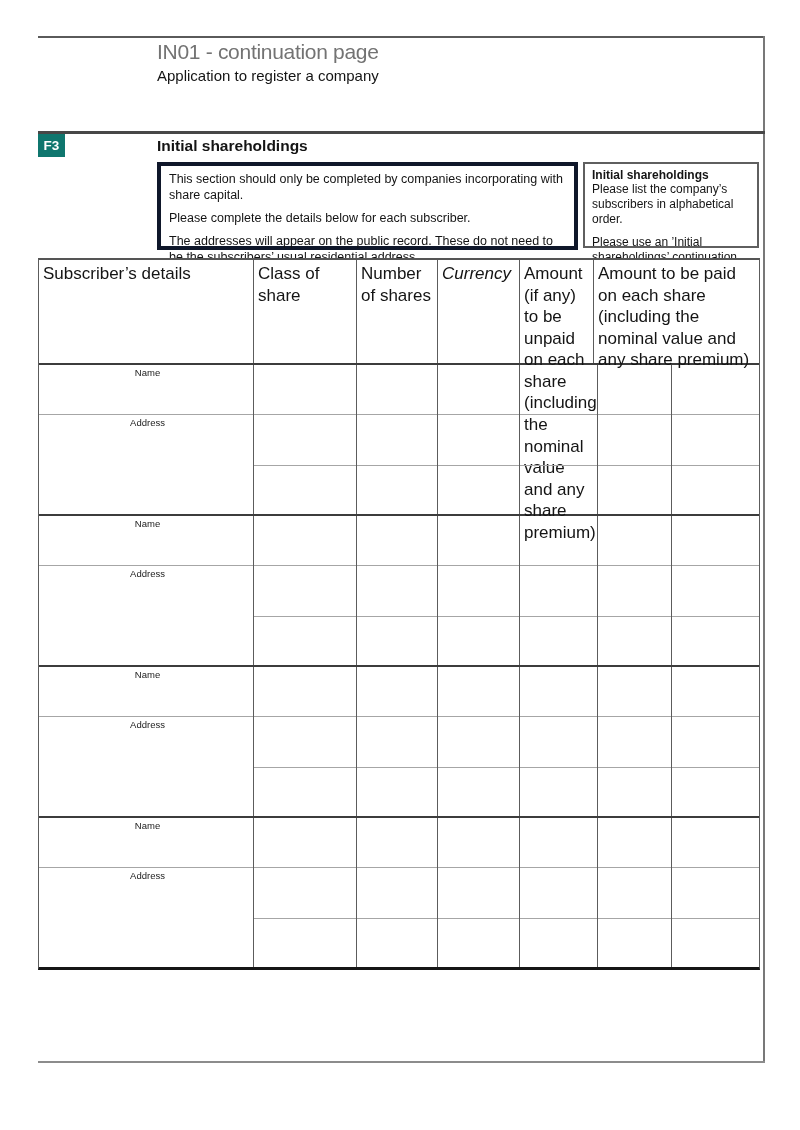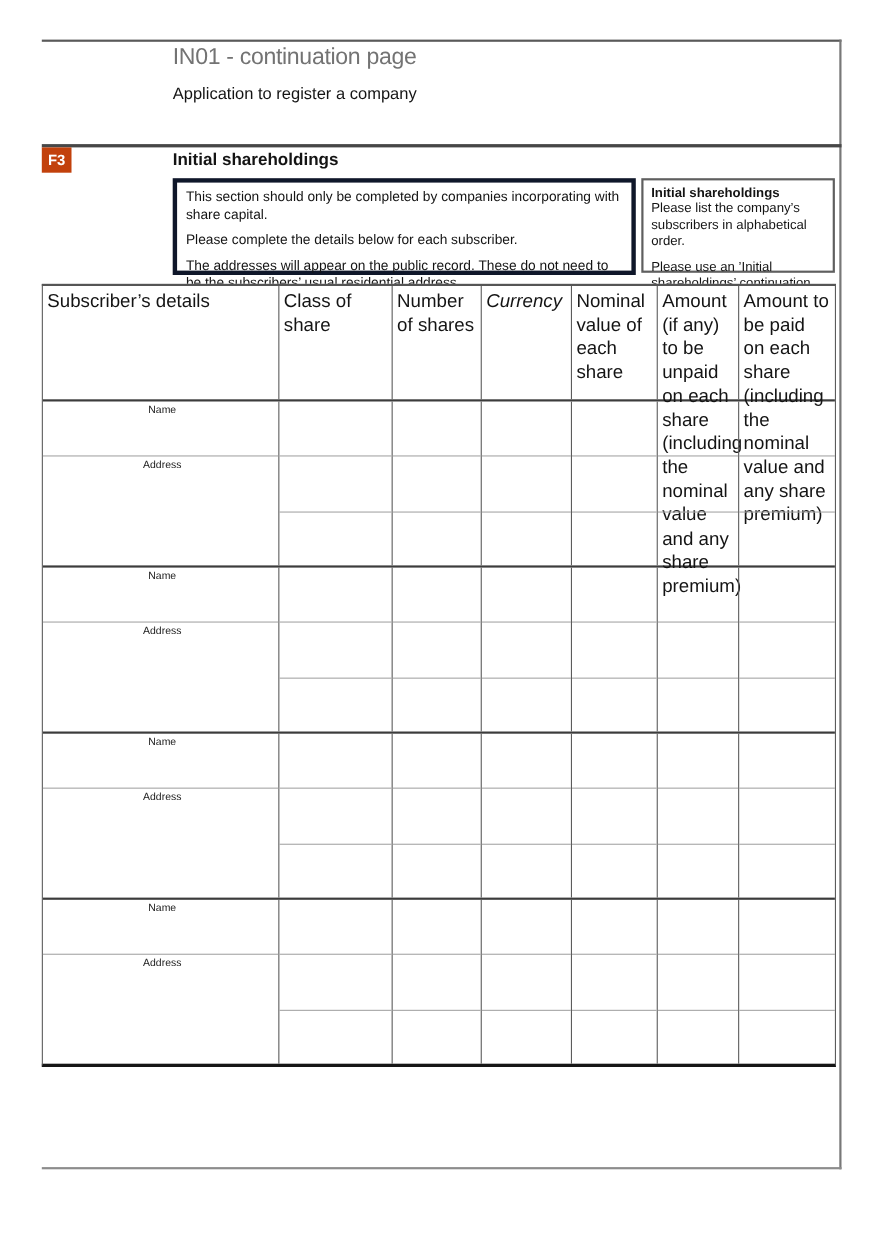--- a/index.html
+++ b/index.html
@@ -13,26 +13,26 @@
   
   .rule { position:absolute; background:#5a5a5a; }
   .rule-top       { left:38px; top:36px;  width:727px; height:2px; }
   .rule-section   { left:38px; top:131px; width:727px; height:3px; background:#474747; }
   .rule-right     { left:763px; top:36px; width:2px; height:1027px; background:#787878; }
   .rule-footer    { left:38px; top:1061px; width:727px; height:2px; background:#8c8c8c; }
 
   
   .masthead { position:absolute; left:157px; top:40px; }
   .masthead h1 { font-size:21px; font-weight:400; letter-spacing:-0.3px; color:#737373; }
-  .masthead .subtitle { font-size:15px; margin-top:13px; color:#141414; }
+  .masthead .subtitle { font-size:15px; margin-top:3px; color:#141414; }
 
   
   .badge {
     position:absolute; left:38px; top:134px; width:27px; height:23px;
-    background:#c2410c; color:#ffffff; font-weight:700; font-size:13.5px;
+    background:#0f766e; color:#ffffff; font-weight:700; font-size:13.5px;
     display:flex; align-items:center; justify-content:center;
   }
   .section-title { position:absolute; left:157px; top:137px; font-size:15.5px; font-weight:700; color:#141414; }
 
   
   .instruction-box {
     position:absolute; left:157px; top:162px; width:421px; height:88px;
     border:4px solid #0f172a; padding:5px 8px 0 8px;
   }
   .instruction-box p { font-size:12.5px; line-height:1.28; margin-bottom:7px; color:#141414; }
@@ -107,21 +107,20 @@
     <p>Please use an ’Initial shareholdings’ continuation page if necessary.</p>
   </div>
 
   <div class="ftable">
 
     <div class="thead">
       <div class="hcell w1">Subscriber’s details</div>
       <div class="hcell w2">Class of share</div>
       <div class="hcell w3">Number of shares</div>
       <div class="hcell w4">Currency</div>
-      <div class="hcell w5">Nominal value of each share</div>
       <div class="hcell w6">Amount (if any) to be unpaid on each share (including the nominal value and any share premium)</div>
       <div class="hcell w7">Amount to be paid on each share (including the nominal value and any share premium)</div>
     </div>
 
     <div class="block">
       <div class="left-col">
         <div class="name-cell">
           <span class="flabel">Name</span>
         </div>
         <div class="addr-cell">

